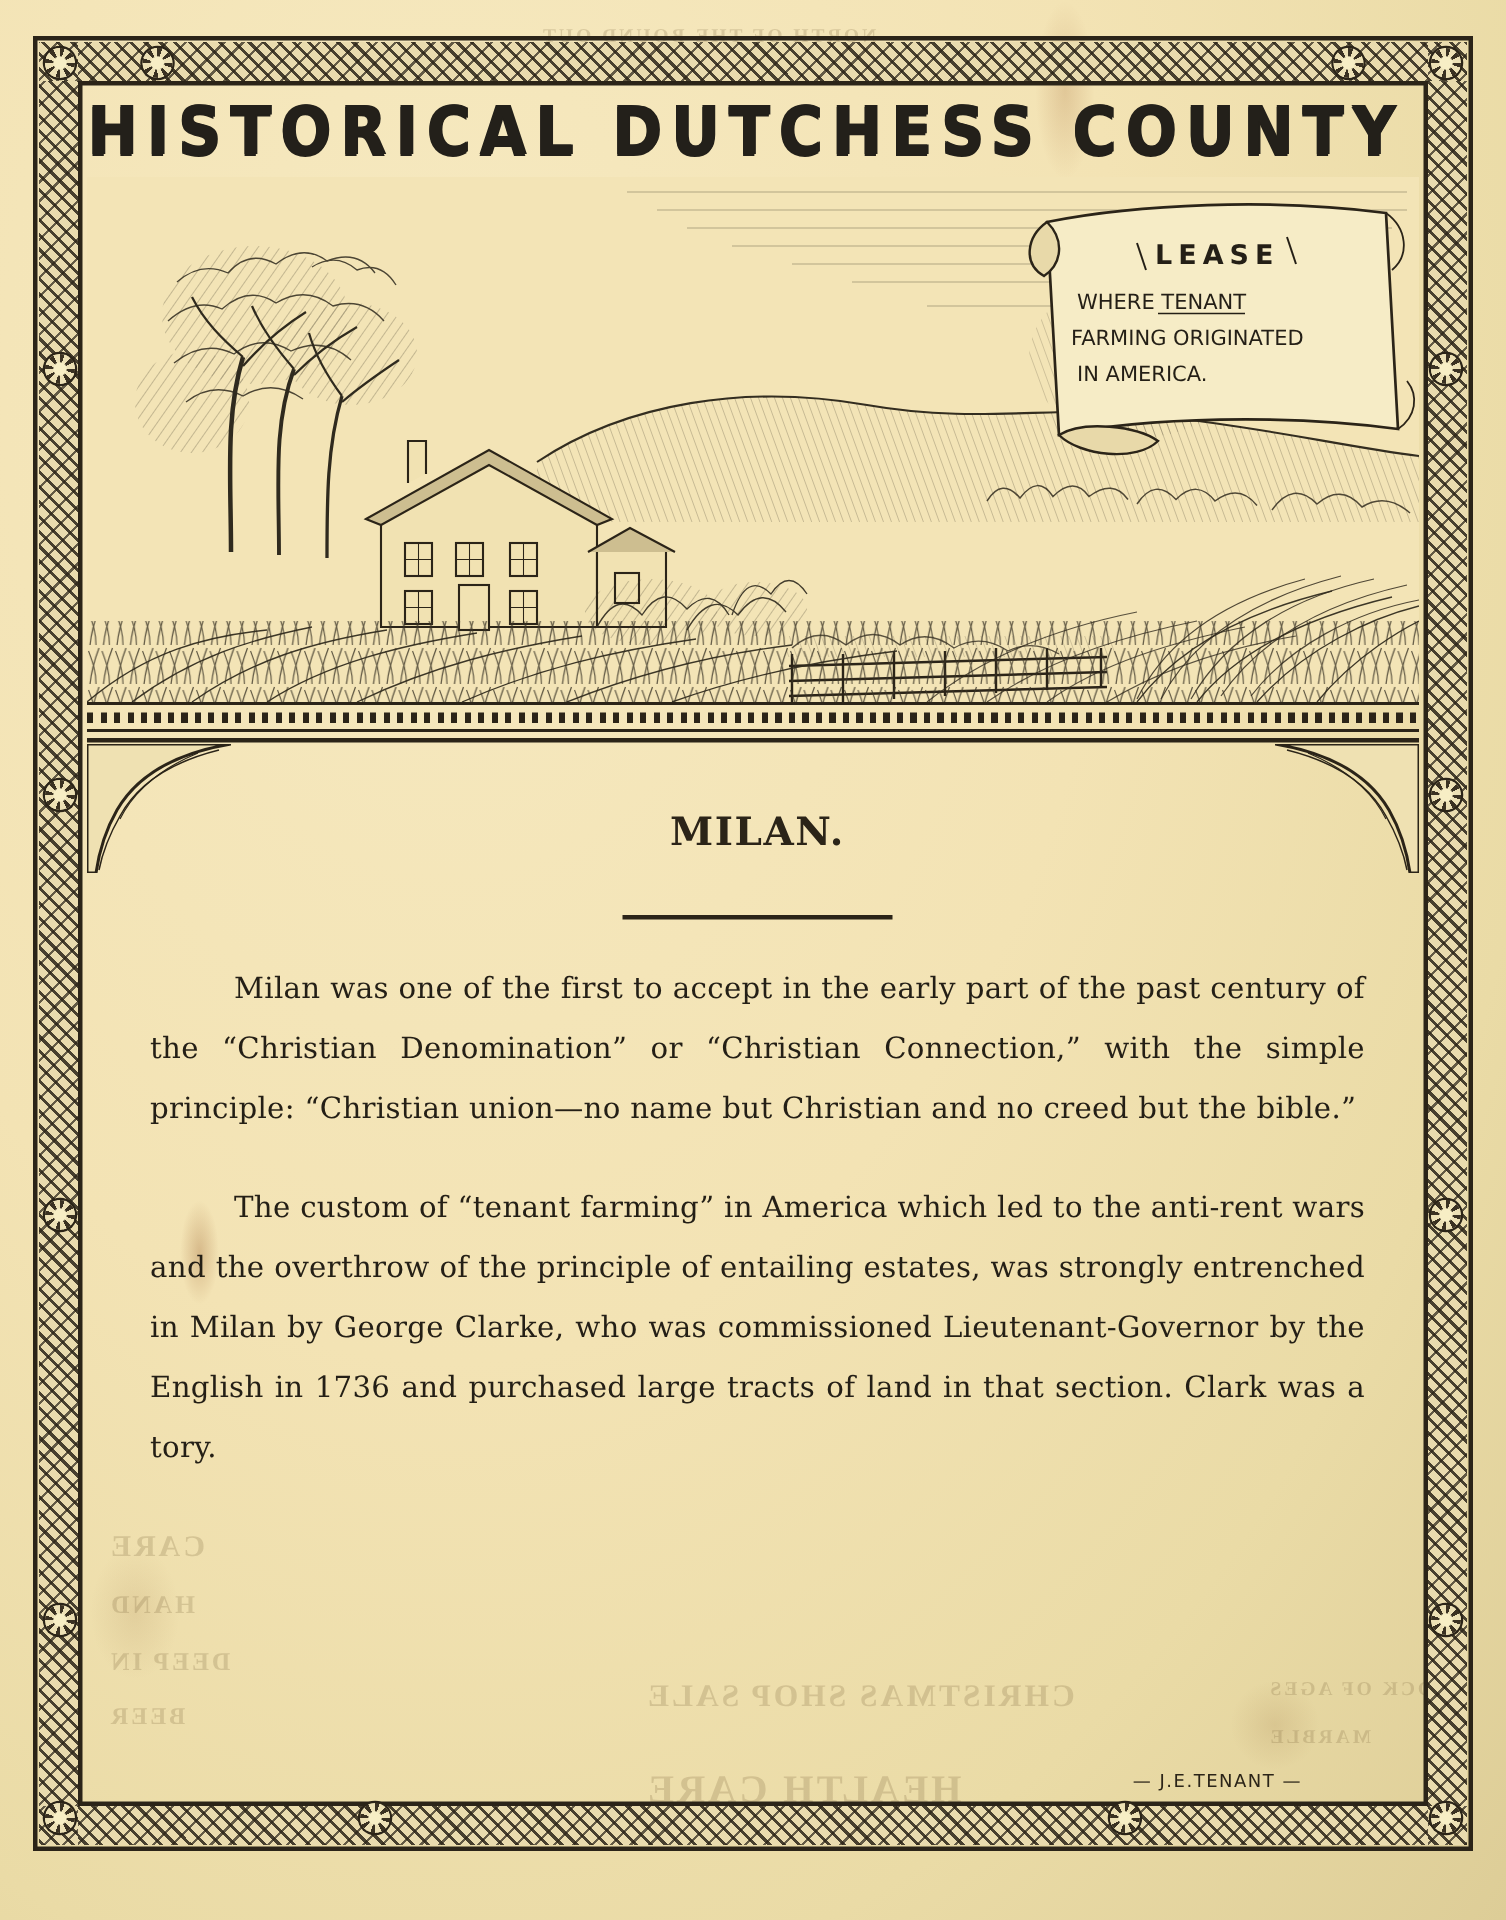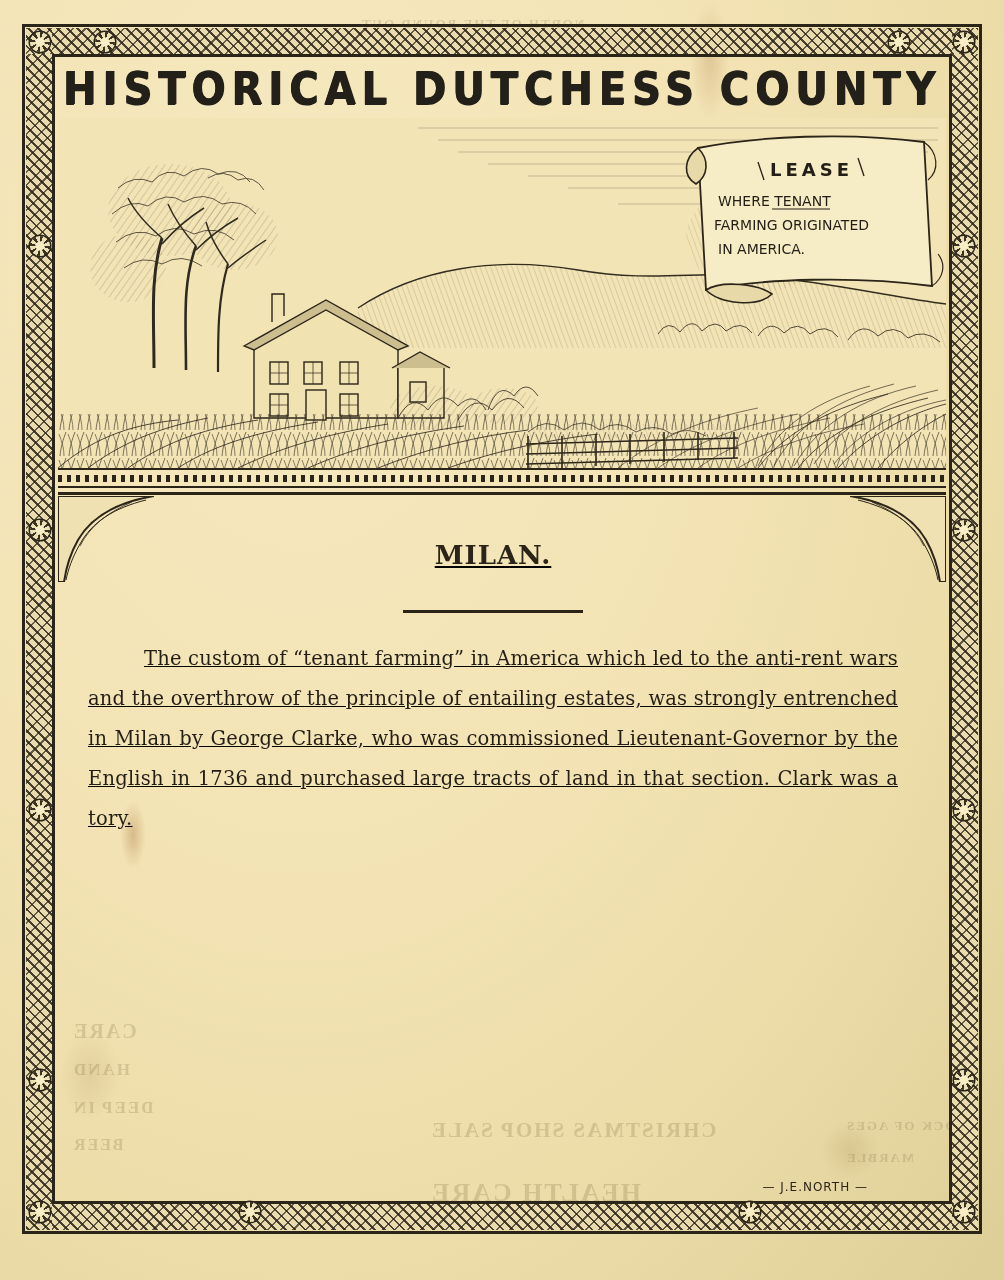--- a/index.html
+++ b/index.html
@@ -113,21 +113,21 @@
     box-shadow: 0 0 0 1.5px #2b2418;
   }
 
   
   .masthead {
     position: absolute;
     left: 58px; top: 60px;
     width: 888px; height: 56px;
     display: flex;
     align-items: center;
-    justify-content: center;
+    justify-content: flex-start;
   }
   .masthead .title {
     font-family: "DejaVu Sans", sans-serif;
     font-weight: 900;
     font-size: 40px;
     letter-spacing: 6px;
     color: #23201a;
     white-space: nowrap;
     text-shadow: 1px 0 0 #23201a, 0 1px 0 #23201a;
     transform: scaleY(1.12);
@@ -169,23 +169,22 @@
     position: absolute;
     width: 96px; height: 86px;
     top: 496px;
   }
   .bracket.left { left: 58px; }
   .bracket.right { right: 58px; transform: scaleX(-1); }
 
   
   .article {
     position: absolute;
-    left: 88px; top: 540px;
+    left: 100px; top: 540px;
     width: 810px;
-    text-decoration: underline;
   }
   .article h2 {
     margin: 0;
     text-align: center;
     font-family: "DejaVu Serif", serif;
     font-weight: bold;
     font-size: 26px;
     letter-spacing: 1px;
     color: #2b2418;
   }
@@ -412,20 +411,21 @@
   </svg>
   <svg class="bracket right" viewBox="0 0 96 86">
     <path d="M0 0 L96 0 C 60 6 34 20 20 44 C 12 58 8 72 6 86 L0 86 Z" fill="#efe1b2" stroke="#2b2418" stroke-width="2"></path>
     <path d="M88 4 C 56 12 34 26 22 48 C 14 62 10 74 8 84" fill="none" stroke="#2b2418" stroke-width="1"></path>
     <path d="M74 6 C 50 16 32 30 22 50" fill="none" stroke="#2b2418" stroke-width="0.8"></path>
   </svg>
 
   <div class="article">
     <h2>MILAN.</h2>
     <div class="headrule"></div>
+    <p>Milan was one of the first to accept in the  early part  of the  past century of the “Christian Denomination” or “Christian Connection,” with the simple principle:   “Christian union—no name but Christian and no creed but the bible.”</p>
     <p>The custom of “tenant farming” in America which led to the anti-rent wars and the overthrow of the principle of  entailing  estates,  was strongly entrenched in Milan by George Clarke, who was commissioned Lieutenant-Governor by the English in 1736 and purchased large tracts of land in that section.    Clark was a tory.</p>
   </div>
 
   <div class="sig-wrap">
-    <div class="signature">— J.E.NORTH —</div>
+    <div class="signature">— J.E.TENANT —</div>
   </div>
 
 </div>
 
 </body></html>

